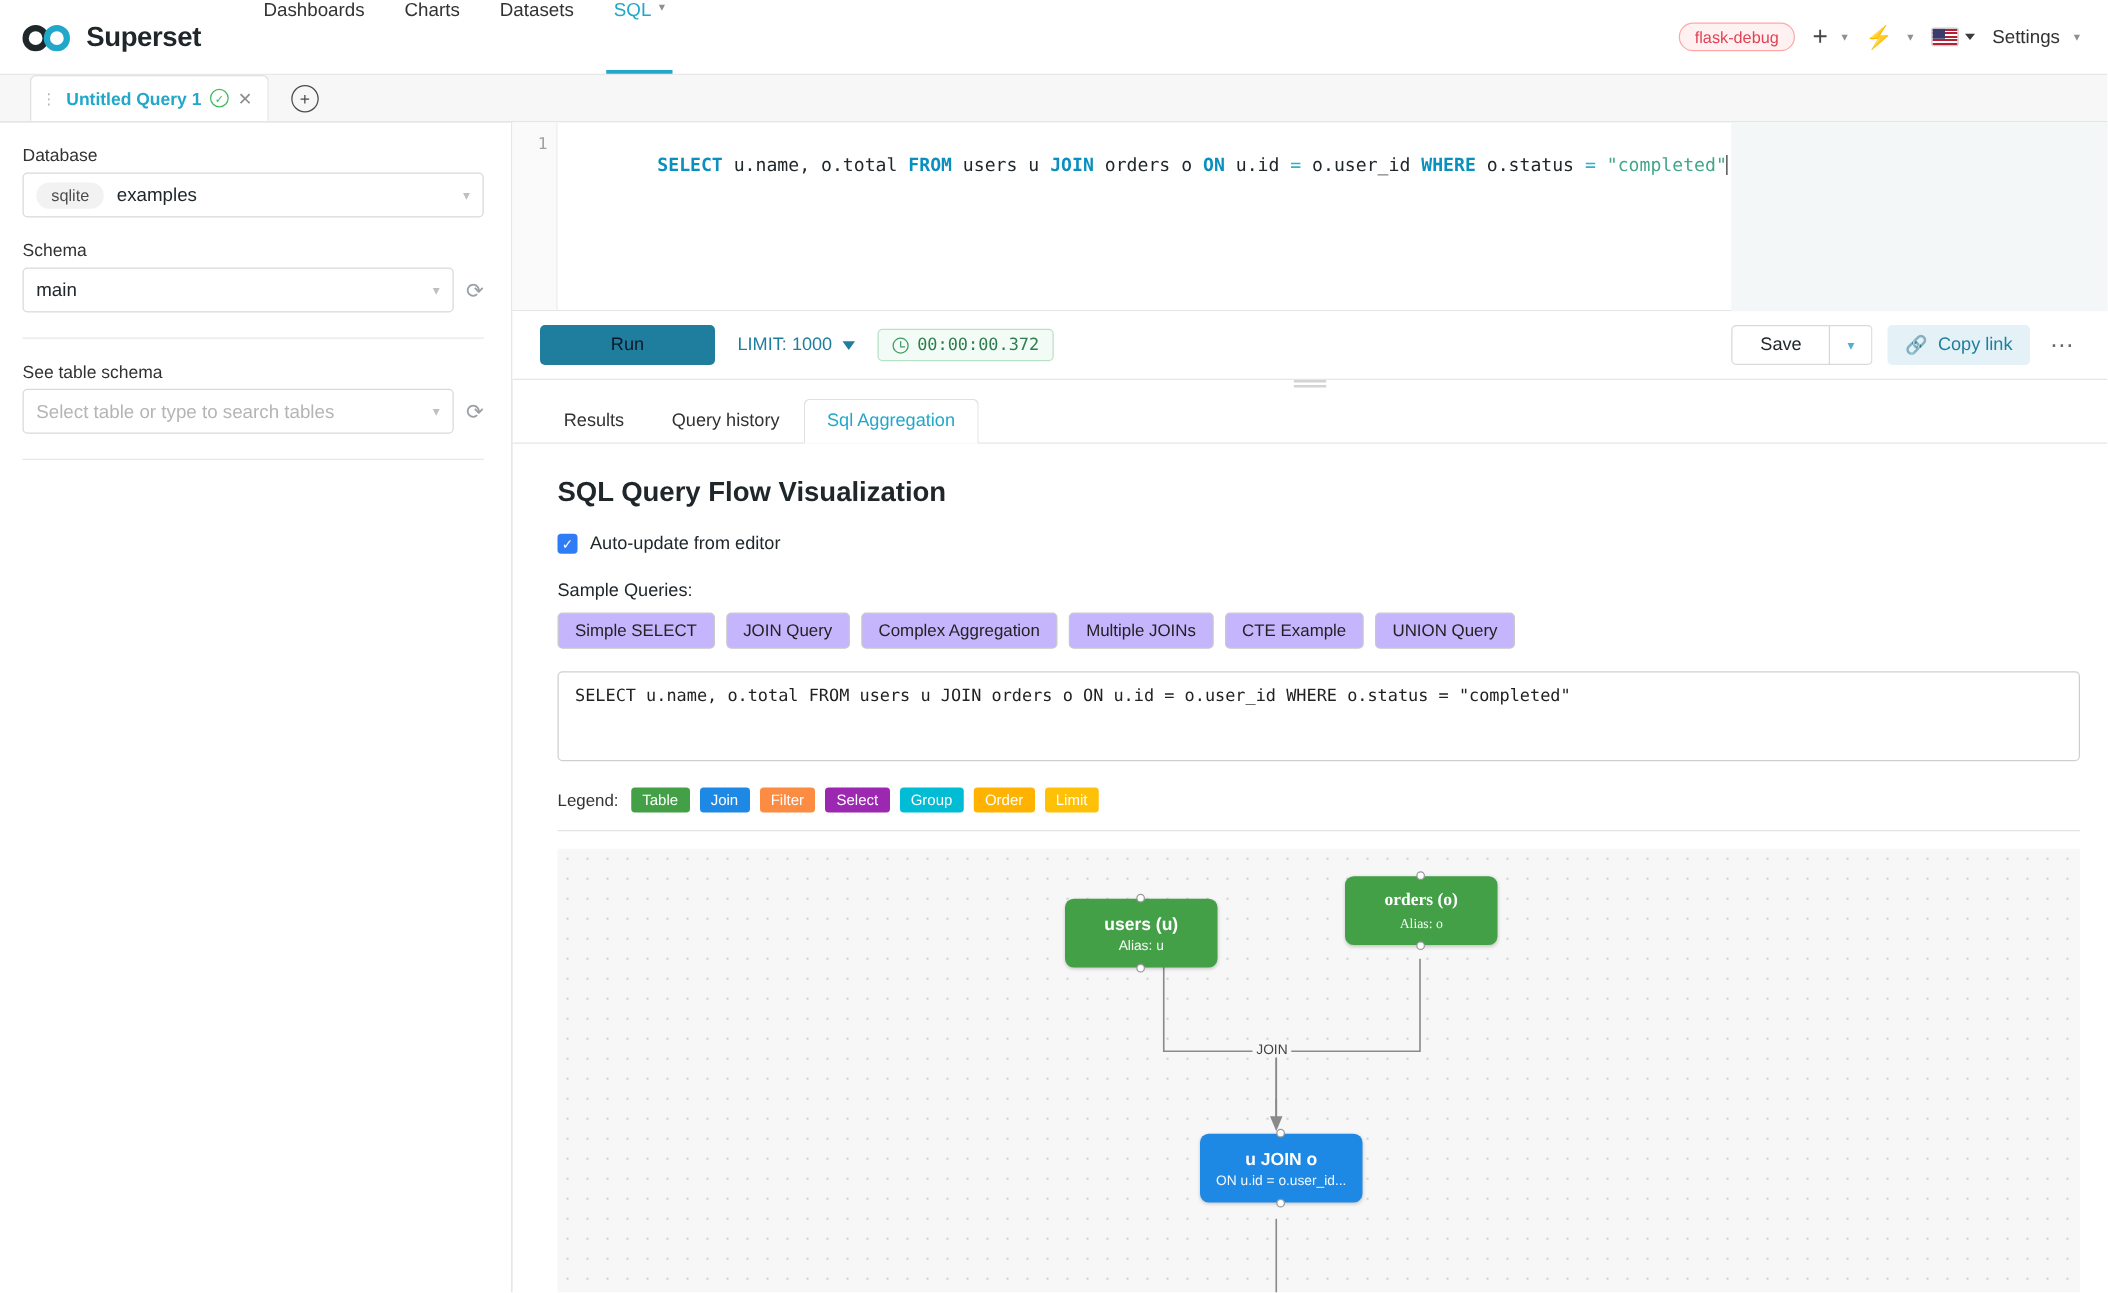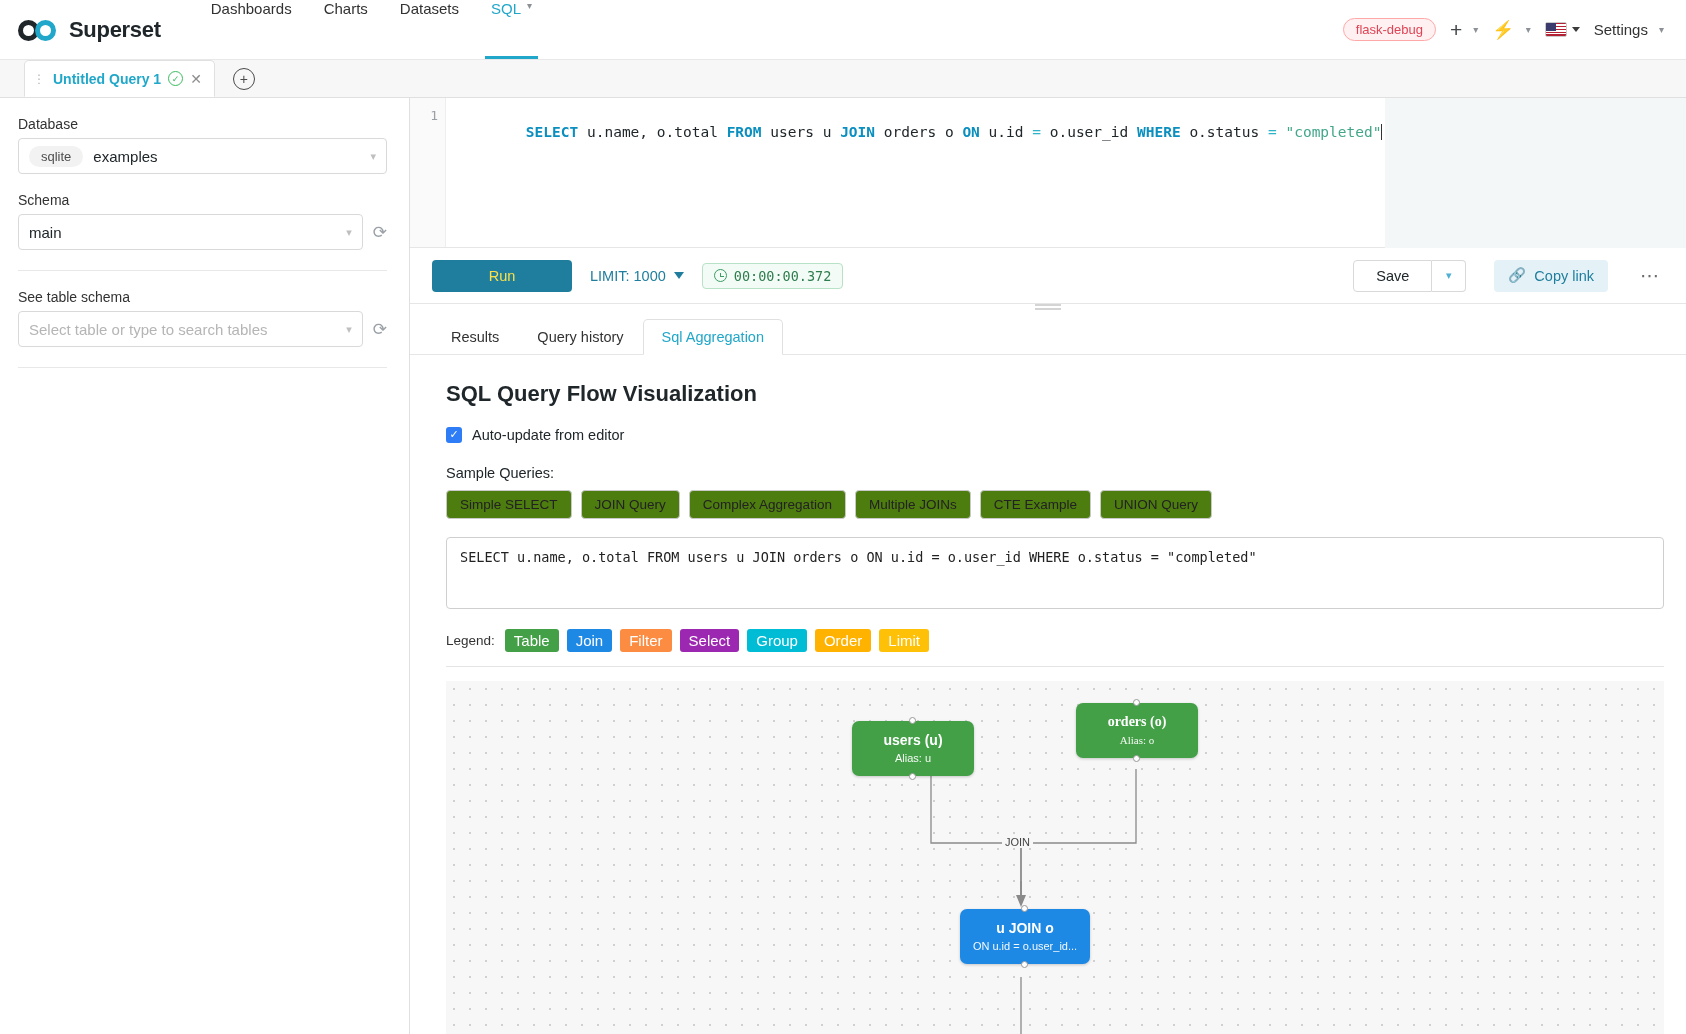--- a/index.html
+++ b/index.html
@@ -121,34 +121,34 @@
   .op { color: #2fb3c9; }
   .str { color: #42a68a; }
   .ident { color: #20272b; }
   .caretbar { display: inline-block; width: 1px; height: 16px; background: #333; vertical-align: -3px; }
 
   .toolbar {
     height: 56px; border-bottom: 1px solid #e6e6e6; display: flex; align-items: center;
     padding: 0 22px; gap: 18px; background: #fff; position: relative;
   }
   .run-btn {
-    width: 140px; height: 32px; background: #1f7e9e; color: #fde047; border-radius: 4px;
+    width: 140px; height: 32px; background: #1f7e9e; color: #0f172a; border-radius: 4px;
     display: flex; align-items: center; justify-content: center; font-size: 14.5px; cursor: pointer;
   }
   .limit-btn { color: #1f7e9e; font-size: 14.5px; display: flex; align-items: center; gap: 8px; cursor: pointer; }
   .limit-caret { width: 0; height: 0; border-left: 5px solid transparent; border-right: 5px solid transparent; border-top: 7px solid #1f7e9e; }
   .timer-pill {
     border: 1px solid #b7e2c6; background: #f2fbf5; color: #2f7d4e; border-radius: 4px;
     padding: 4px 11px; font-size: 13.5px; font-family: "DejaVu Sans Mono", monospace;
     display: flex; align-items: center; gap: 7px;
   }
   .clock { width: 13px; height: 13px; border: 1.4px solid #3c9c63; border-radius: 50%; position: relative; }
   .clock::before { content:""; position:absolute; left:5px; top:2.5px; width:1.3px; height:4px; background:#3c9c63; }
   .clock::after  { content:""; position:absolute; left:5px; top:6px; width:4px; height:1.3px; background:#3c9c63; }
-  .tb-right { margin-left: auto; display: flex; align-items: center; gap: 28px; }
+  .tb-right { margin-left: auto; display: flex; align-items: center; gap: 12px; }
   .save-group { display: flex; height: 32px; }
   .save-btn {
     border: 1px solid #d9d9d9; border-radius: 4px 0 0 4px; background: #fff;
     padding: 0 22px; display: flex; align-items: center; font-size: 14.5px; cursor: pointer;
   }
   .save-caret {
     border: 1px solid #d9d9d9; border-left: none; border-radius: 0 4px 4px 0; background: #fff;
     width: 34px; display: flex; align-items: center; justify-content: center; color: #4fb0d4; font-size: 11px; cursor: pointer;
   }
   .copy-link {
@@ -175,31 +175,31 @@
   .viz-title { font-size: 22px; font-weight: bold; margin: 0 0 20px; }
   .chk-row { display: flex; align-items: center; gap: 10px; margin-bottom: 22px; }
   .chk {
     width: 16px; height: 16px; border-radius: 3px; background: #2f7df6;
     display: flex; align-items: center; justify-content: center; color: #fff; font-size: 11px; cursor: pointer;
   }
   .chk-label { font-size: 14.5px; }
   .sample-label { font-size: 14.5px; margin-bottom: 9px; }
   .sample-row { display: flex; gap: 9px; margin-bottom: 18px; flex-wrap: wrap; }
   .sample-btn {
-    border: 1px solid #c9c9c9; background: #4d7c0f; border-radius: 4px;
+    border: 1px solid #c9c9c9; background: #c4b5fd; border-radius: 4px;
     padding: 6px 13px; font-size: 13.5px; color: #222; cursor: pointer;
   }
   .sql-textarea {
     width: 1218px; height: 72px; border: 1px solid #cfcfcf; border-radius: 4px;
     padding: 11px 13px; font-family: "DejaVu Sans Mono", monospace; font-size: 13.5px;
     color: #222; resize: none; outline: none; background: #fff;
   }
   .legend-row { display: flex; align-items: center; gap: 8px; margin: 16px 0 14px; }
   .legend-label { font-size: 13.5px; color: #333; margin-right: 2px; }
-  .chip { color: #fff; border-radius: 3px; padding: 3px 9px; font-size: 15px; }
+  .chip { color: #fff; border-radius: 3px; padding: 3px 9px; font-size: 12px; }
   .viz-hr { height: 1px; background: #e4e4e4; width: 1218px; }
 
   
   .canvas {
     width: 1218px; height: 360px; margin-top: 14px;
     background-color: #f7f7f7;
     background-image: radial-gradient(#d0d0d0 1px, transparent 1px);
     background-size: 16px 16px;
     position: relative; overflow: hidden;
   }

